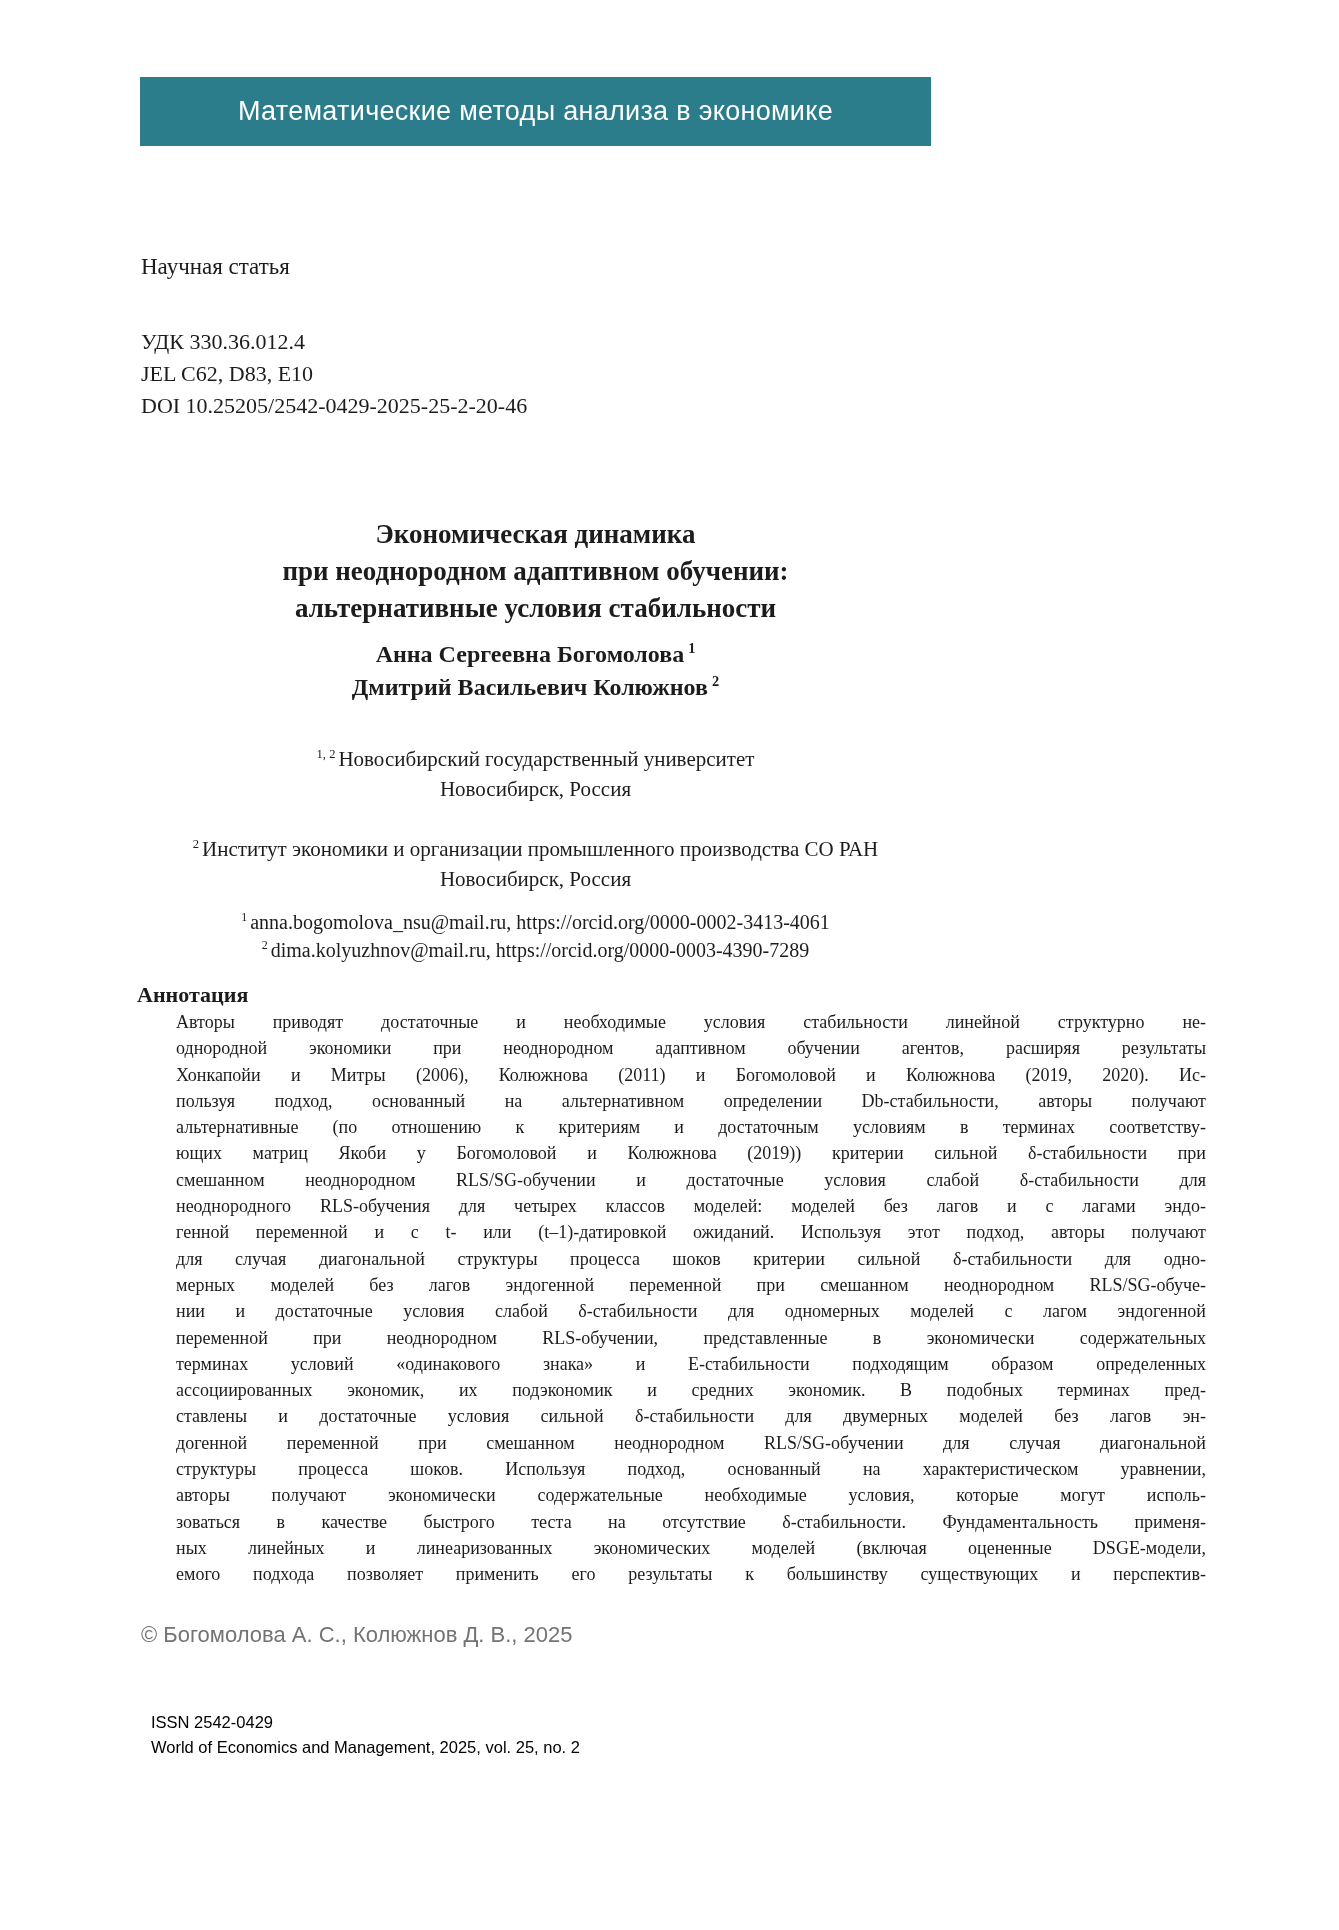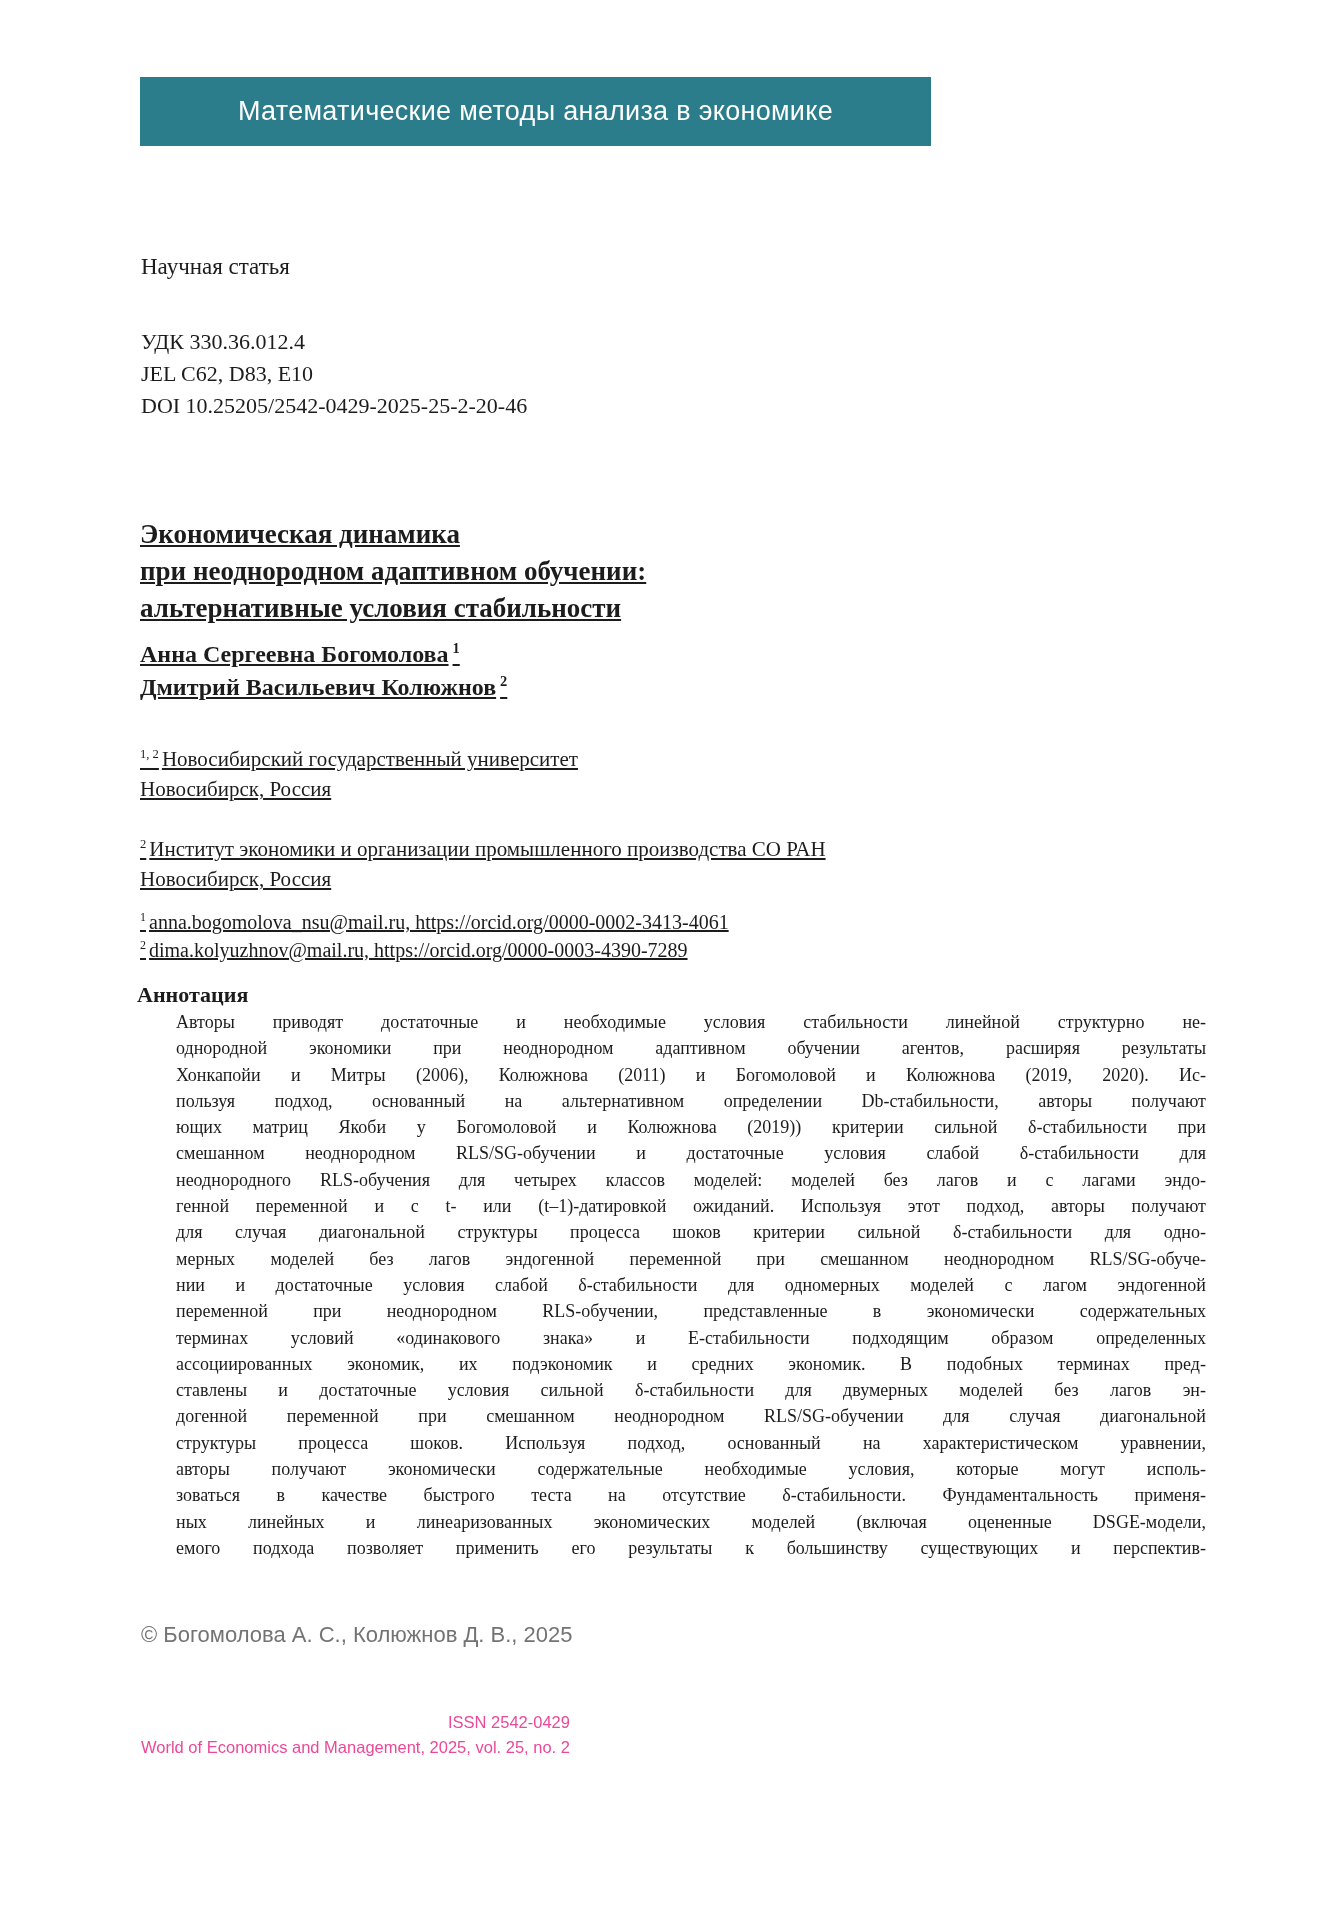--- a/index.html
+++ b/index.html
@@ -29,22 +29,21 @@
   .meta {
     position: absolute;
     left: 141px; top: 326px;
     font-size: 22px;
     line-height: 32px;
   }
   .center-col {
     position: absolute;
     left: 140px;
     width: 791px;
-    text-align: left;
-    text-decoration: underline;
+    text-align: center;
   }
   .title-block { top: 516px; font-size: 27px; font-weight: bold; line-height: 37px; }
   .authors-block { top: 638px; font-size: 24px; font-weight: bold; line-height: 33px; }
   .affil-1 { top: 744px; font-size: 21px; line-height: 30px; }
   .affil-2 { top: 834px; font-size: 21px; line-height: 30px; }
   .contacts-block { top: 908px; font-size: 20px; line-height: 28px; }
   sup.ref {
     font-size: 60%;
     vertical-align: super;
     line-height: 0;
@@ -70,26 +69,25 @@
   }
   .copyright {
     position: absolute;
     left: 141px; top: 1622px;
     font-family: "Liberation Sans", sans-serif;
     font-size: 22px;
     color: #737373;
   }
   .footer {
     position: absolute;
-    left: 141px; top: 1710px;
+    left: 151px; top: 1710px;
     font-family: "Liberation Sans", sans-serif;
     font-size: 16.5px;
     line-height: 24.5px;
-    color: #ec4899;
-    text-align: right;
+    color: #000000;
   }
 </style>
 </head>
 <body>
 
 <div class="page">
 
   <div class="banner" style="background-color: rgb(44, 125, 140); color: rgb(255, 255, 255);">
     <span>Математические методы анализа в экономике</span>
   </div>
@@ -140,20 +138,21 @@
     </div>
   </div>
 
   <div class="abstract-label">Аннотация</div>
 
   <div class="abstract">
     <div class="abs-line">Авторы приводят достаточные и необходимые условия стабильности линейной структурно не-</div>
     <div class="abs-line">однородной экономики при неоднородном адаптивном обучении агентов, расширяя результаты</div>
     <div class="abs-line">Хонкапойи и Митры (2006), Колюжнова (2011) и Богомоловой и Колюжнова (2019, 2020). Ис-</div>
     <div class="abs-line">пользуя подход, основанный на альтернативном определении Db-стабильности, авторы получают</div>
+    <div class="abs-line">альтернативные (по отношению к критериям и достаточным условиям в терминах соответству-</div>
     <div class="abs-line">ющих матриц Якоби у Богомоловой и Колюжнова (2019)) критерии сильной δ-стабильности при</div>
     <div class="abs-line">смешанном неоднородном RLS/SG-обучении и достаточные условия слабой δ-стабильности для</div>
     <div class="abs-line">неоднородного RLS-обучения для четырех классов моделей: моделей без лагов и с лагами эндо-</div>
     <div class="abs-line">генной переменной и с t- или (t–1)-датировкой ожиданий. Используя этот подход, авторы получают</div>
     <div class="abs-line">для случая диагональной структуры процесса шоков критерии сильной δ-стабильности для одно-</div>
     <div class="abs-line">мерных моделей без лагов эндогенной переменной при смешанном неоднородном RLS/SG-обуче-</div>
     <div class="abs-line">нии и достаточные условия слабой δ-стабильности для одномерных моделей с лагом эндогенной</div>
     <div class="abs-line">переменной при неоднородном RLS-обучении, представленные в экономически содержательных</div>
     <div class="abs-line">терминах условий «одинакового знака» и E-стабильности подходящим образом определенных</div>
     <div class="abs-line">ассоциированных экономик, их подэкономик и средних экономик. В подобных терминах пред-</div>

